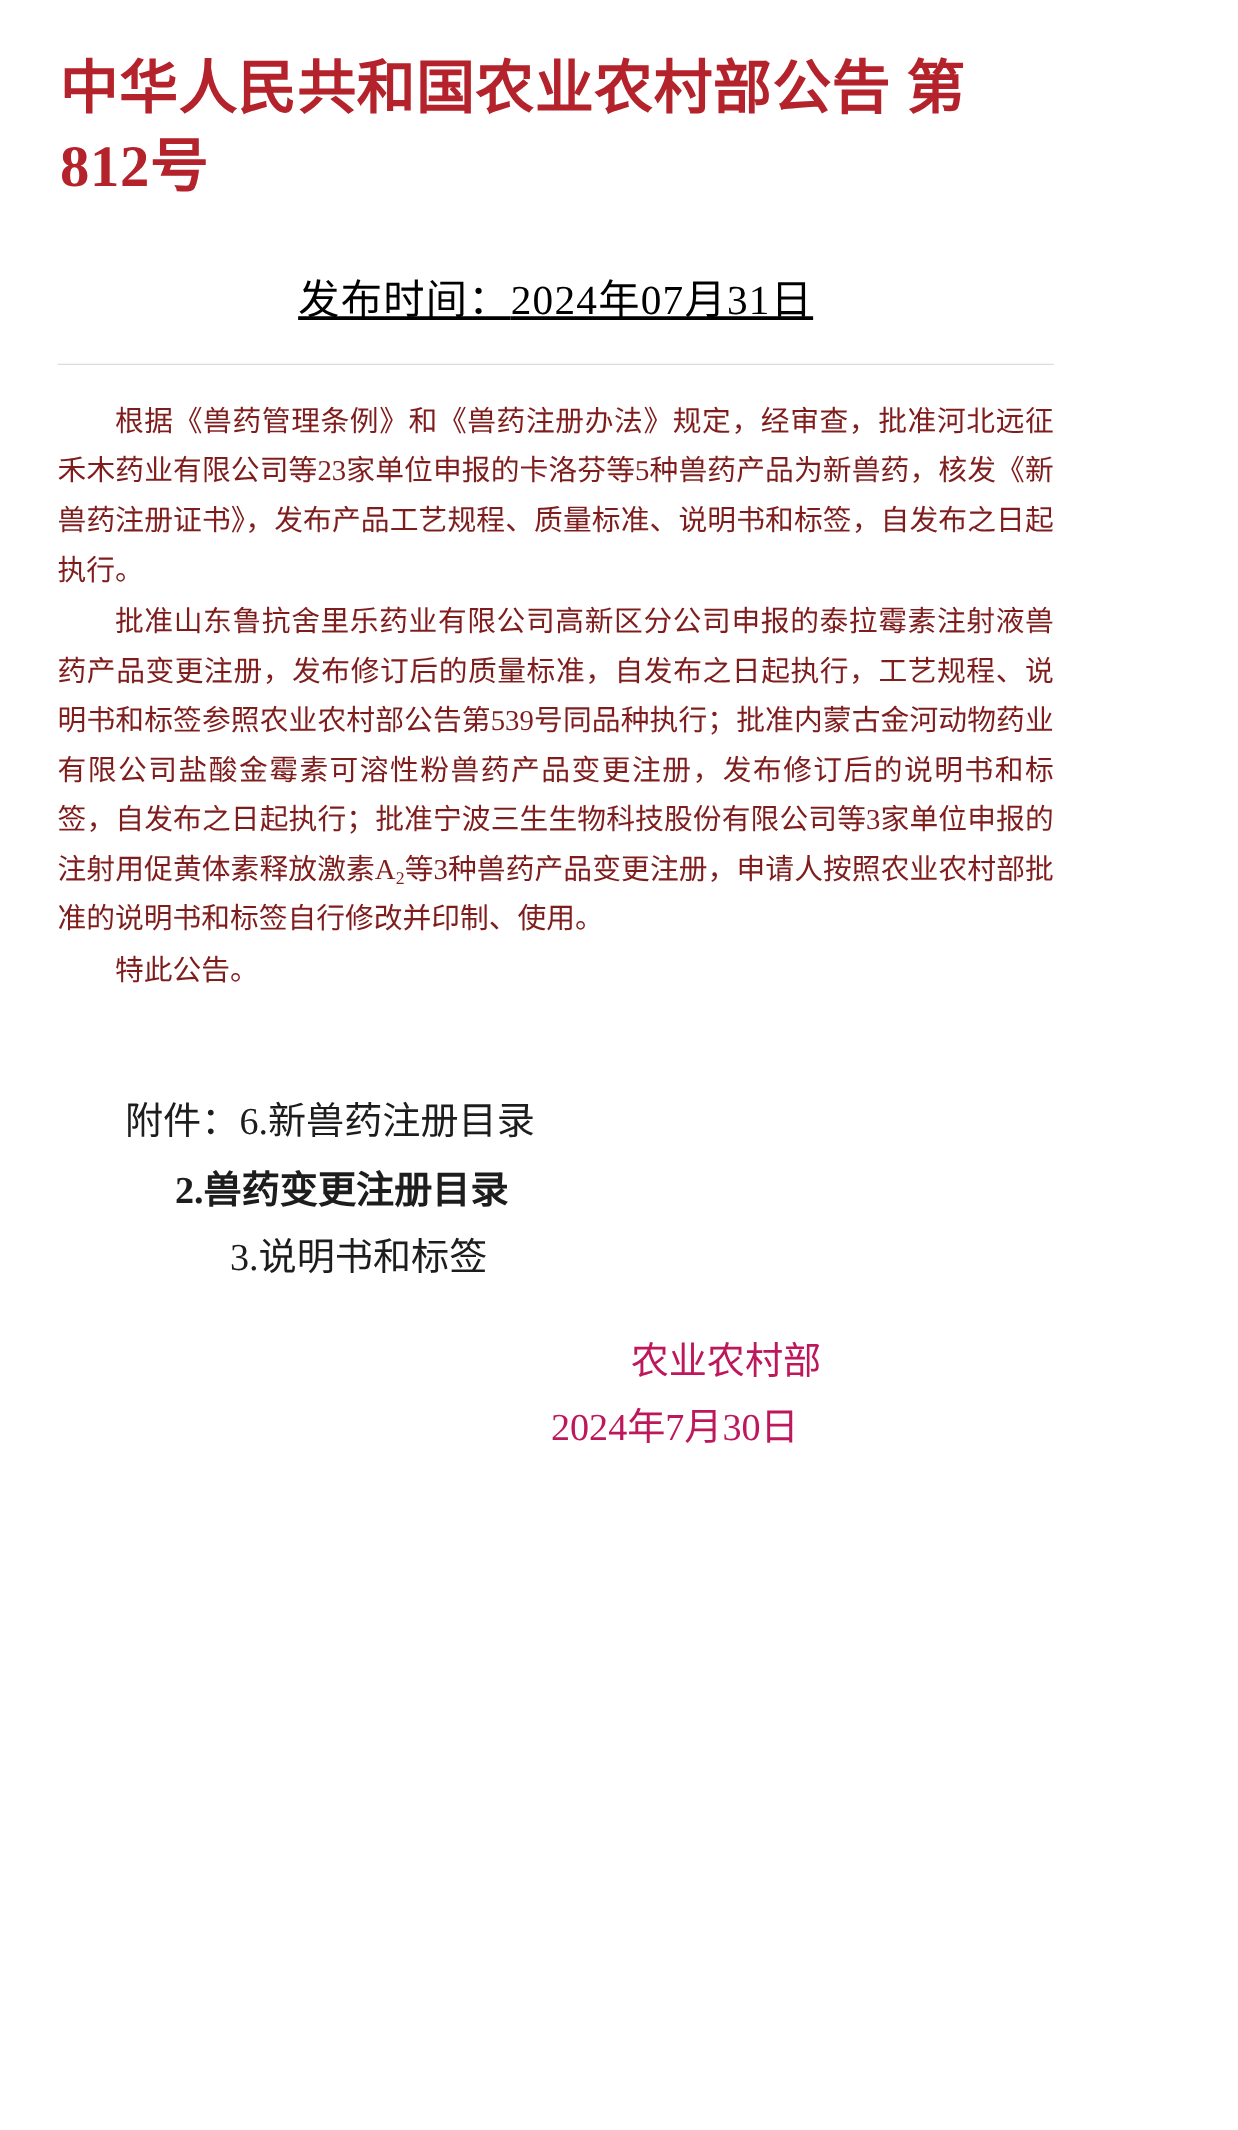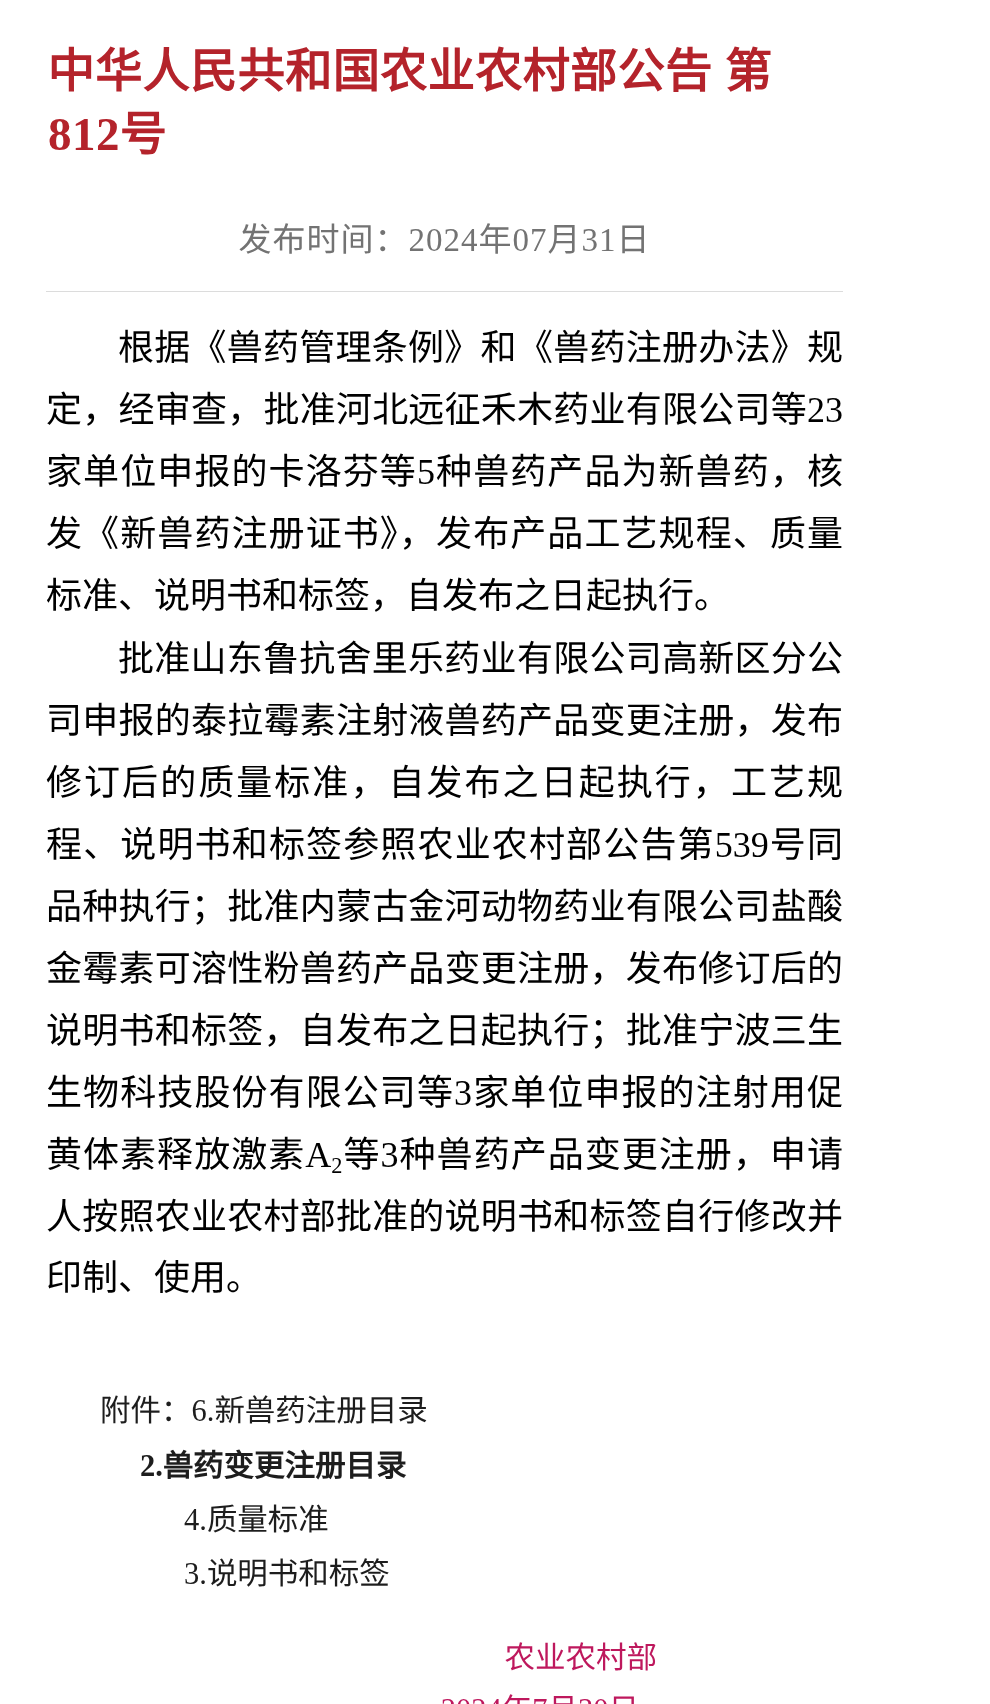--- a/index.html
+++ b/index.html
@@ -28,34 +28,35 @@
     font-size: 47px;
     font-weight: 700;
     line-height: 1.35;
     letter-spacing: 0.5px;
     margin: 10px 0 0 0;
     padding: 0 4px 0 4px;
   }
   .publish-line {
     text-align: center;
     font-size: 33px;
-    color: #737373;
+    color: #000000;
     margin-top: 46px;
     margin-bottom: 30px;
     letter-spacing: 1px;
+    text-decoration: underline;
   }
   .divider {
     height: 1px;
     background: #dcdcdc;
     margin: 0 2px 26px 2px;
   }
   .body-text {
-    font-size: 36px;
+    font-size: 23px;
     line-height: 1.72;
-    color: #000000;
+    color: #7f1d1d;
     text-align: justify;
     text-justify: inter-ideograph;
     margin: 0 2px 0 2px;
   }
   .body-text p {
     margin: 0 0 2px 0;
     text-indent: 2em;
   }
   sub {
     font-size: 0.62em;
@@ -97,26 +98,26 @@
 
   <div class="publish-line">
     <span>发布时间：</span><span>2024年07月31日</span>
   </div>
 
   <div class="divider"></div>
 
   <div class="body-text">
     <p>根据《兽药管理条例》和《兽药注册办法》规定，经审查，批准河北远征禾木药业有限公司等23家单位申报的卡洛芬等5种兽药产品为新兽药，核发《新兽药注册证书》，发布产品工艺规程、质量标准、说明书和标签，自发布之日起执行。</p>
     <p><span>批准山东鲁抗舍里乐药业有限公司高新区分公司申报的泰拉霉素注射液兽药产品变更注册，发布修订后的质量标准，自发布之日起执行，工艺规程、说明书和标签参照农业农村部公告第539号同品种执行；批准内蒙古金河动物药业有限公司盐酸金霉素可溶性粉兽药产品变更注册，发布修订后的说明书和标签，自发布之日起执行；批准宁波三生生物科技股份有限公司等3家单位申报的注射用促黄体素释放激素A</span><sub>2</sub><span>等3种兽药产品变更注册，申请人按照农业农村部批准的说明书和标签自行修改并印制、使用。</span></p>
+    <p>特此公告。</p>
   </div>
 
   <div class="attachments">
     <div class="att-row att-first"><span>附件：</span><span>6.新兽药注册目录</span></div>
     <div class="att-row att-2"><span>2.兽药变更注册目录</span></div>
-    <div class="att-row att-4"><span>4.质量标准</span></div>
     <div class="att-row att-5"><span>3.说明书和标签</span></div>
   </div>
 
   <div class="signature">
     <div>农业农村部</div>
     <div class="sign-date">2024年7月30日</div>
   </div>
 
 </div>
 

